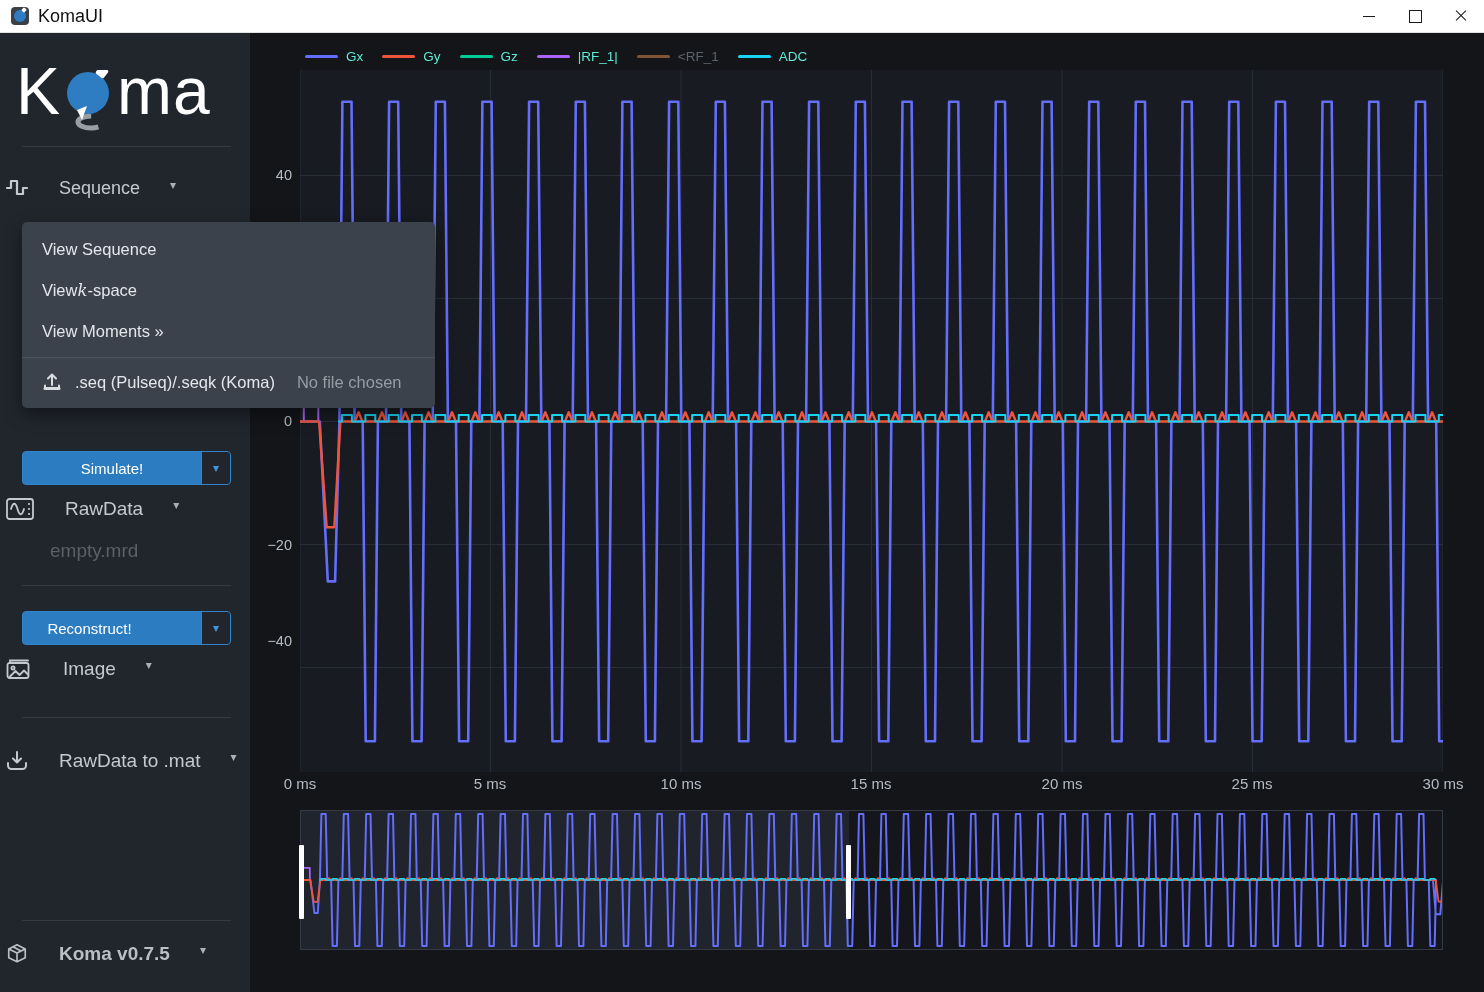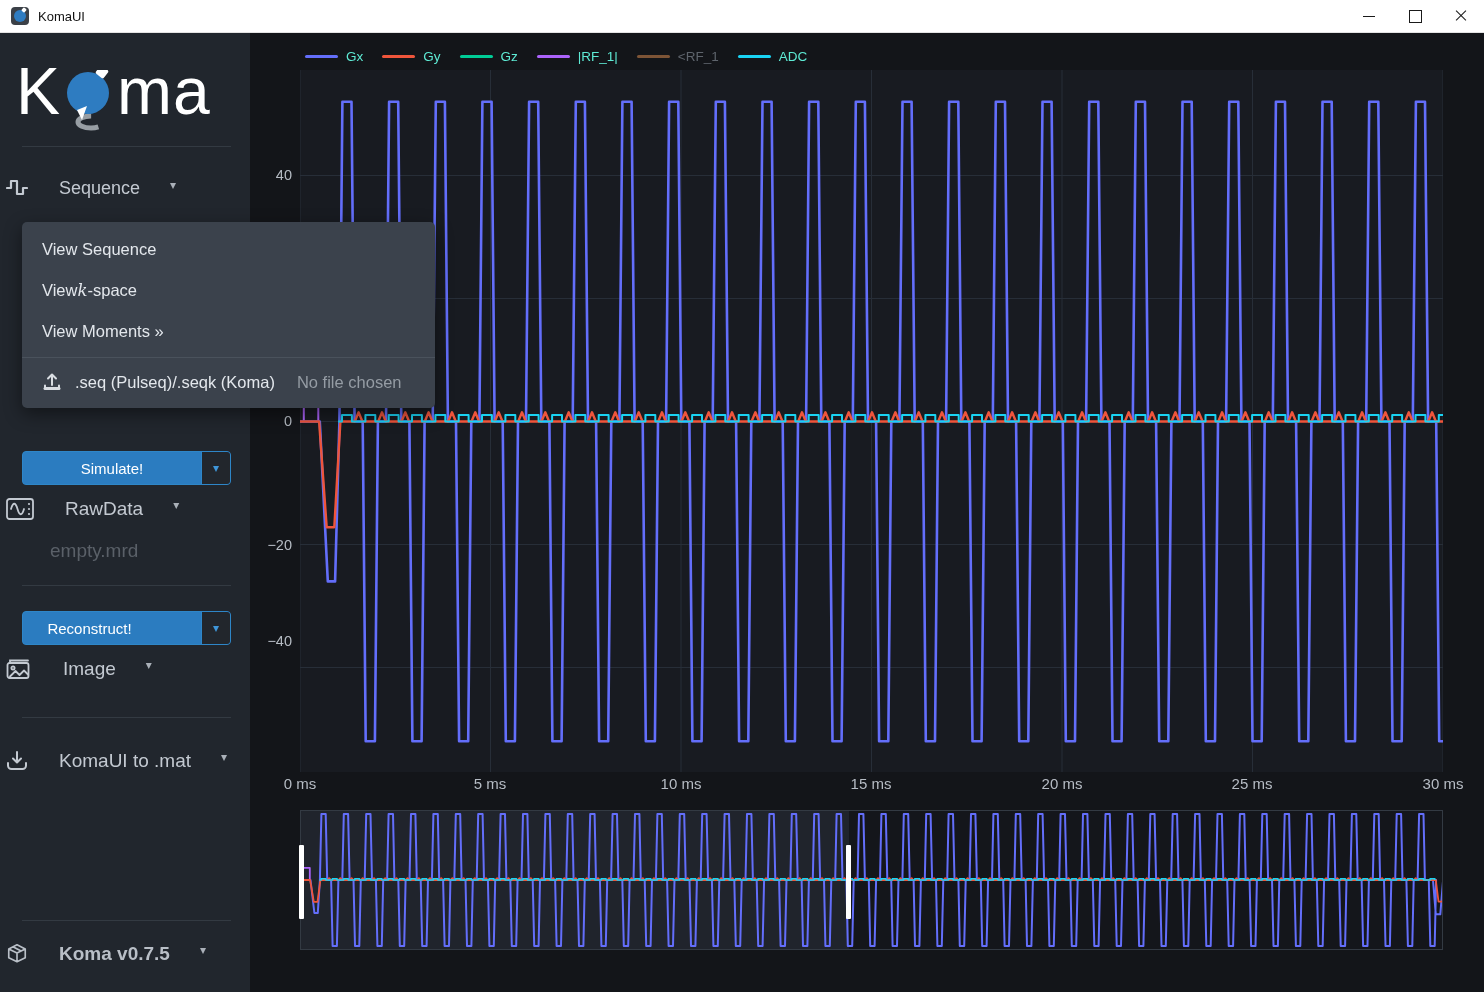--- a/index.html
+++ b/index.html
@@ -4,21 +4,21 @@
 <style>
   html,body{margin:0;padding:0;background:#131519;width:1484px;height:992px;overflow:hidden;
     font-family:"Liberation Sans","DejaVu Sans",sans-serif;-webkit-font-smoothing:antialiased;}
   .window{position:absolute;inset:0;outline:1px solid #4a4a4a;}
   
   .titlebar{position:absolute;left:0;top:0;width:1484px;height:32px;background:#ffffff;z-index:60;
     display:flex;align-items:center;border-bottom:1px solid #e3e3e3;}
   .appicon{width:18px;height:18px;border-radius:4px;background:#3b4047;margin:0 9px 0 11px;position:relative;}
   .appicon .globe{position:absolute;left:3px;top:3px;width:12px;height:12px;border-radius:50%;background:#2f7cc1;}
   .appicon .pin{position:absolute;left:11px;top:1px;width:4px;height:4px;background:#fff;border-radius:1px;transform:rotate(40deg);}
-  .apptitle{font-size:13px;color:#111;}
+  .apptitle{font-size:18px;color:#111;}
   .wctrls{margin-left:auto;display:flex;height:100%;}
   .wbtn{width:46px;height:100%;display:flex;align-items:center;justify-content:center;}
   .glyph-min{width:12px;height:1px;background:#1a1a1a;}
   .glyph-max{width:11px;height:11px;border:1px solid #1a1a1a;}
   .glyph-close{position:relative;width:14px;height:14px;}
   .glyph-close i{position:absolute;left:0;top:6px;width:14px;height:1px;background:#1a1a1a;display:block;}
   .glyph-close i:first-child{transform:rotate(45deg);} .glyph-close i:last-child{transform:rotate(-45deg);}
   
   .side{position:absolute;left:0;top:32px;width:250px;bottom:0;background:#21262d;z-index:10;}
   .logo{position:absolute;left:16px;top:16px;display:flex;align-items:flex-start;color:#fff;}
@@ -146,21 +146,21 @@
       </svg>
       <span class="lbl">Image</span>
       <span class="caret">▾</span>
     </div>
     <div class="sdiv" style="top:685px"></div>
 
     <div class="srow row-exp">
       <svg width="22" height="22" viewBox="0 0 22 22" fill="none" stroke="#c3c9d1" stroke-width="2" stroke-linecap="round" stroke-linejoin="round">
         <path d="M11 2 v10 M7 8.5 l4 4 4-4 M2 13 v2.5 a3.5 3.5 0 0 0 3.5 3.5 h11 a3.5 3.5 0 0 0 3.5-3.5 V13"></path>
       </svg>
-      <span class="lbl">KomaUI to .mat</span>
+      <span class="lbl">RawData to .mat</span>
       <span class="caret">▾</span>
     </div>
     <div class="sdiv" style="top:888px"></div>
 
     <div class="srow row-ver">
       <svg width="22" height="22" viewBox="0 0 24 24" fill="none" stroke="#b9bfc7" stroke-width="1.8" stroke-linejoin="round">
         <path d="M12 2 L21 6.5 V16 L12 20.5 L3 16 V6.5 Z M3 6.5 L12 11 L21 6.5 M12 11 V20.5 M7.5 4.2 L16.5 8.7"></path>
       </svg>
       <span class="lbl">Koma v0.7.5</span>
       <span class="caret">▾</span>

